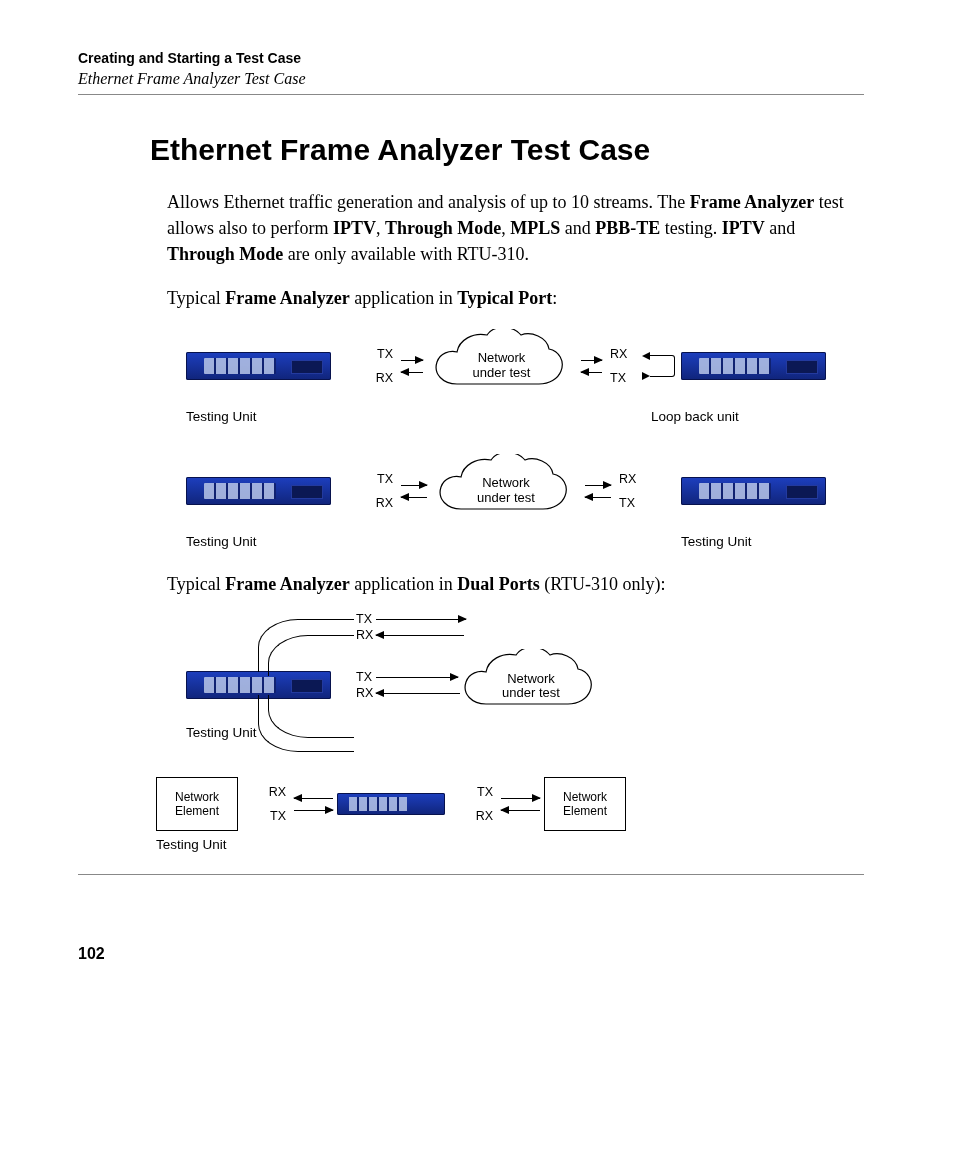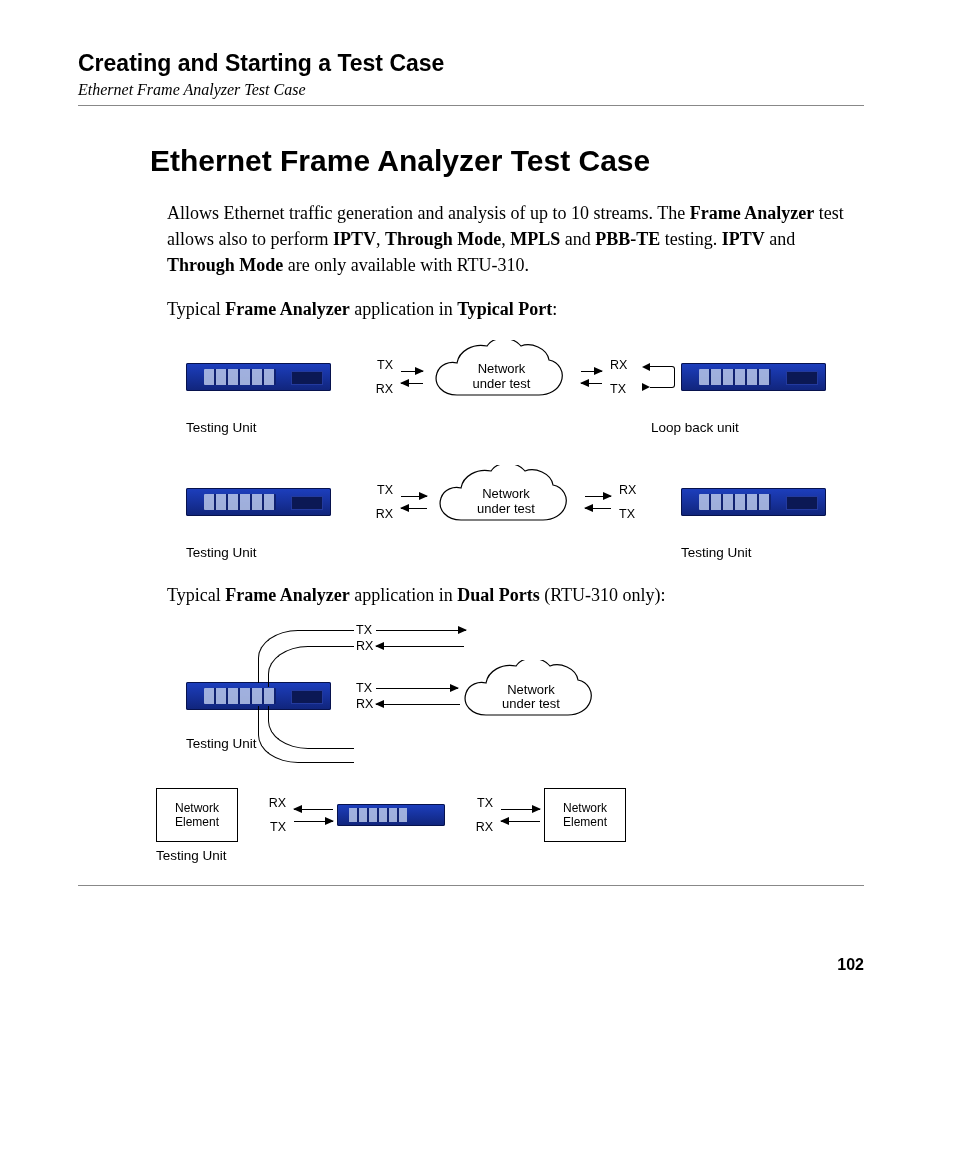--- a/index.html
+++ b/index.html
@@ -10,21 +10,21 @@
     color: #000;
     width: 954px;
   }
   .page {
     padding: 50px 90px 40px 78px;
     box-sizing: border-box;
   }
   .hdr-title {
     font-family: Arial, Helvetica, sans-serif;
     font-weight: bold;
-    font-size: 23px;
+    font-size: 14px;
     margin-bottom: 4px;
   }
   .hdr-sub {
     font-style: italic;
     font-size: 16px;
     margin-bottom: 6px;
   }
   .hdr-rule {
     border: none;
     border-top: 1px solid #888;
@@ -46,21 +46,20 @@
   .body-text b { font-weight: bold; }
   .fig {
     margin: 8px 0 22px 108px;
   }
   .footer {
     margin-top: 70px;
     display: flex;
     align-items: flex-end;
     justify-content: space-between;
     font-size: 16px;
-    flex-direction: column;
   }
   .footer-rule {
     border: none;
     border-top: 1px solid #888;
     margin: 0 0 6px 0;
     width: 100%;
   }
   .page-no { font-weight: bold; font-family: Arial, sans-serif; }
 
   

